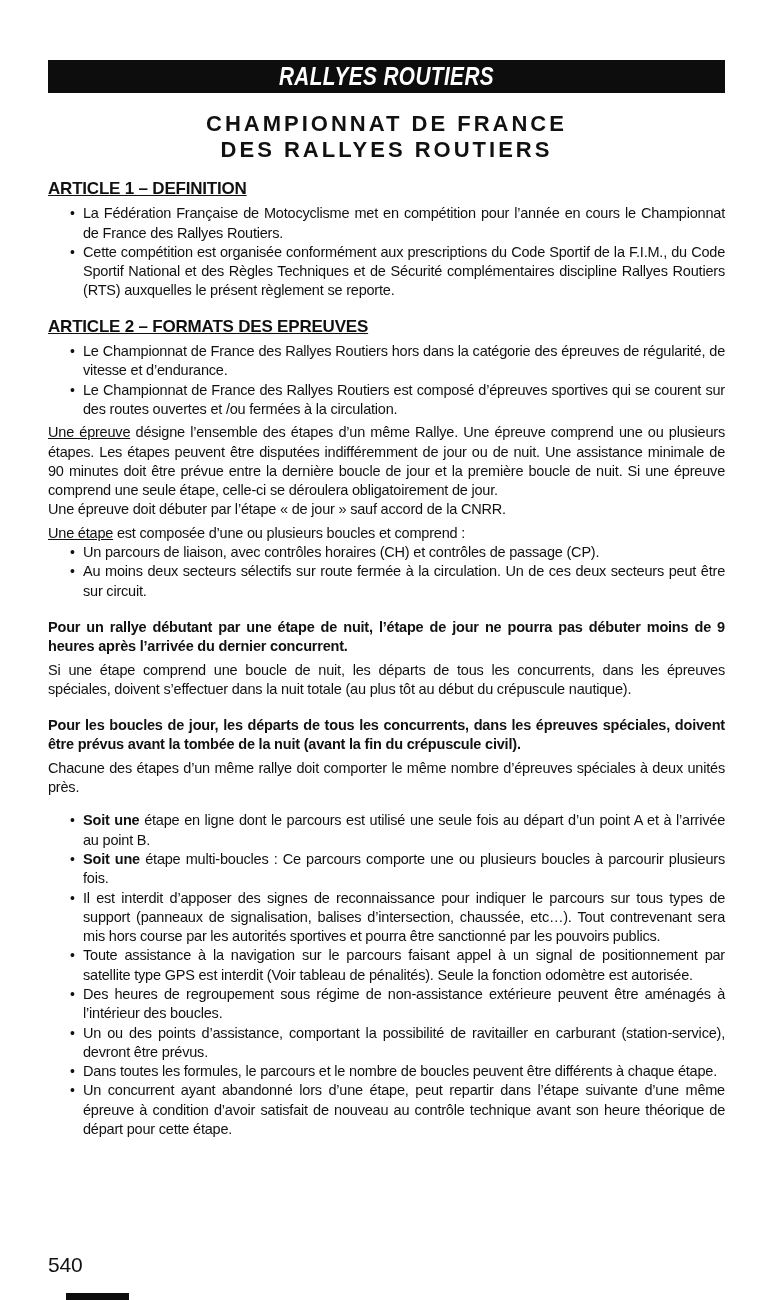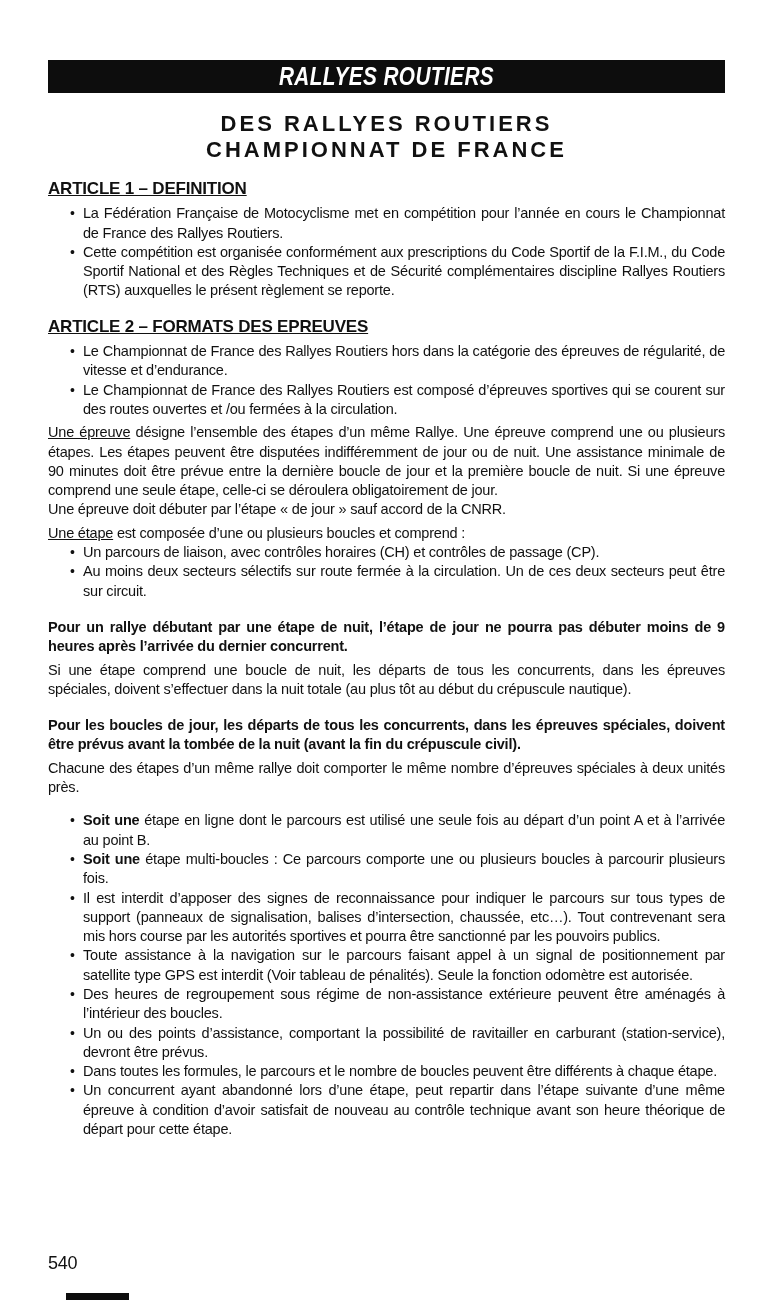--- a/index.html
+++ b/index.html
@@ -67,42 +67,42 @@
   .bullets { margin-top: 4px; padding-left: 22px; }
   .bullets.tight { margin-top: 0; }
   .bullets.spaced { margin-top: 14px; }
   .bullet-item { display: flex; }
   .dot { width: 13px; flex: none; font-size: 14px; }
   .bullet-text { flex: 1; text-align: justify; }
   .page-number {
     position: absolute;
     left: 48px;
     top: 1253px;
-    font-size: 18px;
+    font-size: 21px;
     letter-spacing: -0.2px;
   }
   .corner-mark {
     position: absolute;
     left: 66px;
     top: 1293px;
     width: 63px;
     height: 7px;
     background: var(--banner-bg);
   }
 </style>
 </head>
 <body>
 
 <div class="page">
   <div class="banner">
     <span class="banner-text">RALLYES ROUTIERS</span>
   </div>
   <div class="doc-title">
+    <div>CHAMPIONNAT DE FRANCE</div>
     <div>DES RALLYES ROUTIERS</div>
-    <div>CHAMPIONNAT DE FRANCE</div>
   </div>
   <div id="content" class="content">
       <div class="doc-heading">ARTICLE 1 – DEFINITION</div>
       <div class="bullets">
         <div class="bullet-item">
           <span class="dot">•</span>
           <span class="bullet-text"><span>La Fédération Française de Motocyclisme met en compétition pour l’année en cours le Championnat de France des Rallyes Routiers.</span></span>
         </div>
         <div class="bullet-item">
           <span class="dot">•</span>

